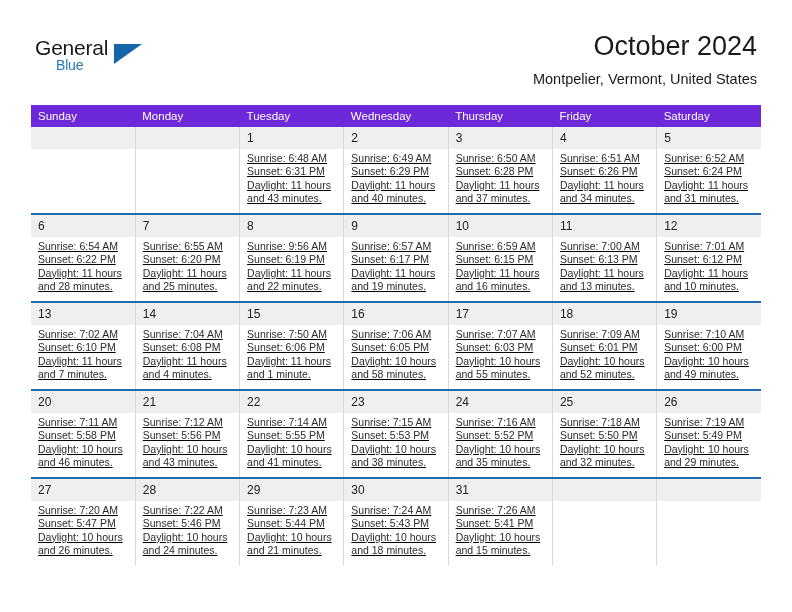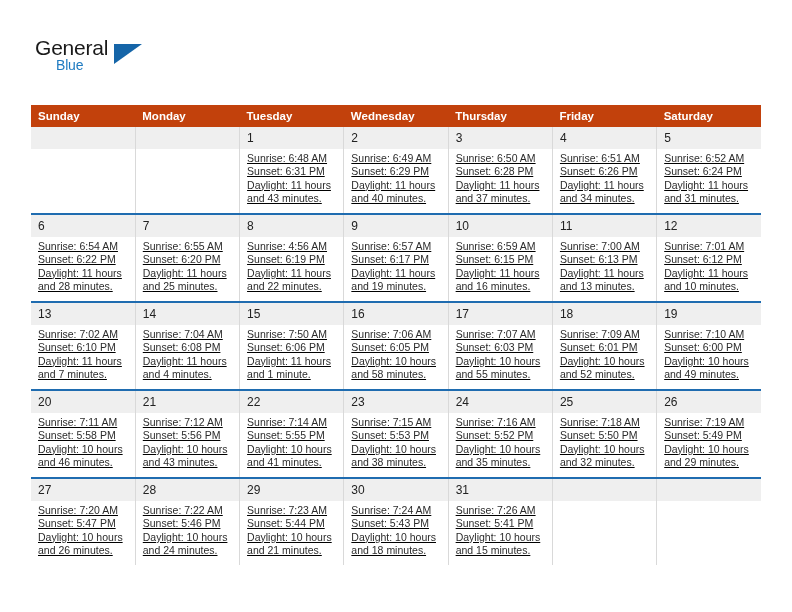--- a/index.html
+++ b/index.html
@@ -86,24 +86,24 @@
   
   .cal {
     position: absolute;
     left: 31px;
     top: 105px;
     width: 730px;
     border-collapse: collapse;
     table-layout: fixed;
   }
   .cal th {
-    background: #c2410c;
+    background: #6d28d9;
     color: #ffffff;
     font-size: 11.5px;
-    font-weight: bold;
+    font-weight: normal;
     text-align: left;
     padding: 5px 0 5px 7px;
     height: 12px;
     border: none;
   }
   .cal col { width: 104.28px; }
 
   .week-row td {
     vertical-align: top;
     padding: 0;
@@ -142,20 +142,24 @@
 <div class="page">
 
   <div class="header">
 
     <div class="brand">
       <span class="brand-general">General</span>
       <span class="brand-tri"></span>
       <span class="brand-blue">Blue</span>
     </div>
 
+    <div class="title-block">
+      <div class="cal-title">October 2024</div>
+      <div class="cal-sub">Montpelier, Vermont, United States</div>
+    </div>
 
   </div>
 
   <table class="cal">
     <colgroup>
       <col>
         <col>
         <col>
         <col>
         <col>
@@ -244,21 +248,21 @@
             <div class="lines">
               <div>Sunrise: 6:55 AM</div>
               <div>Sunset: 6:20 PM</div>
               <div>Daylight: 11 hours</div>
               <div>and 25 minutes.</div>
             </div>
           </td>
           <td>
             <span class="daynum">8</span>
             <div class="lines">
-              <div>Sunrise: 4:56 AM</div>
+              <div>Sunrise: 9:56 AM</div>
               <div>Sunset: 6:19 PM</div>
               <div>Daylight: 11 hours</div>
               <div>and 22 minutes.</div>
             </div>
           </td>
           <td>
             <span class="daynum">9</span>
             <div class="lines">
               <div>Sunrise: 6:57 AM</div>
               <div>Sunset: 6:17 PM</div>

